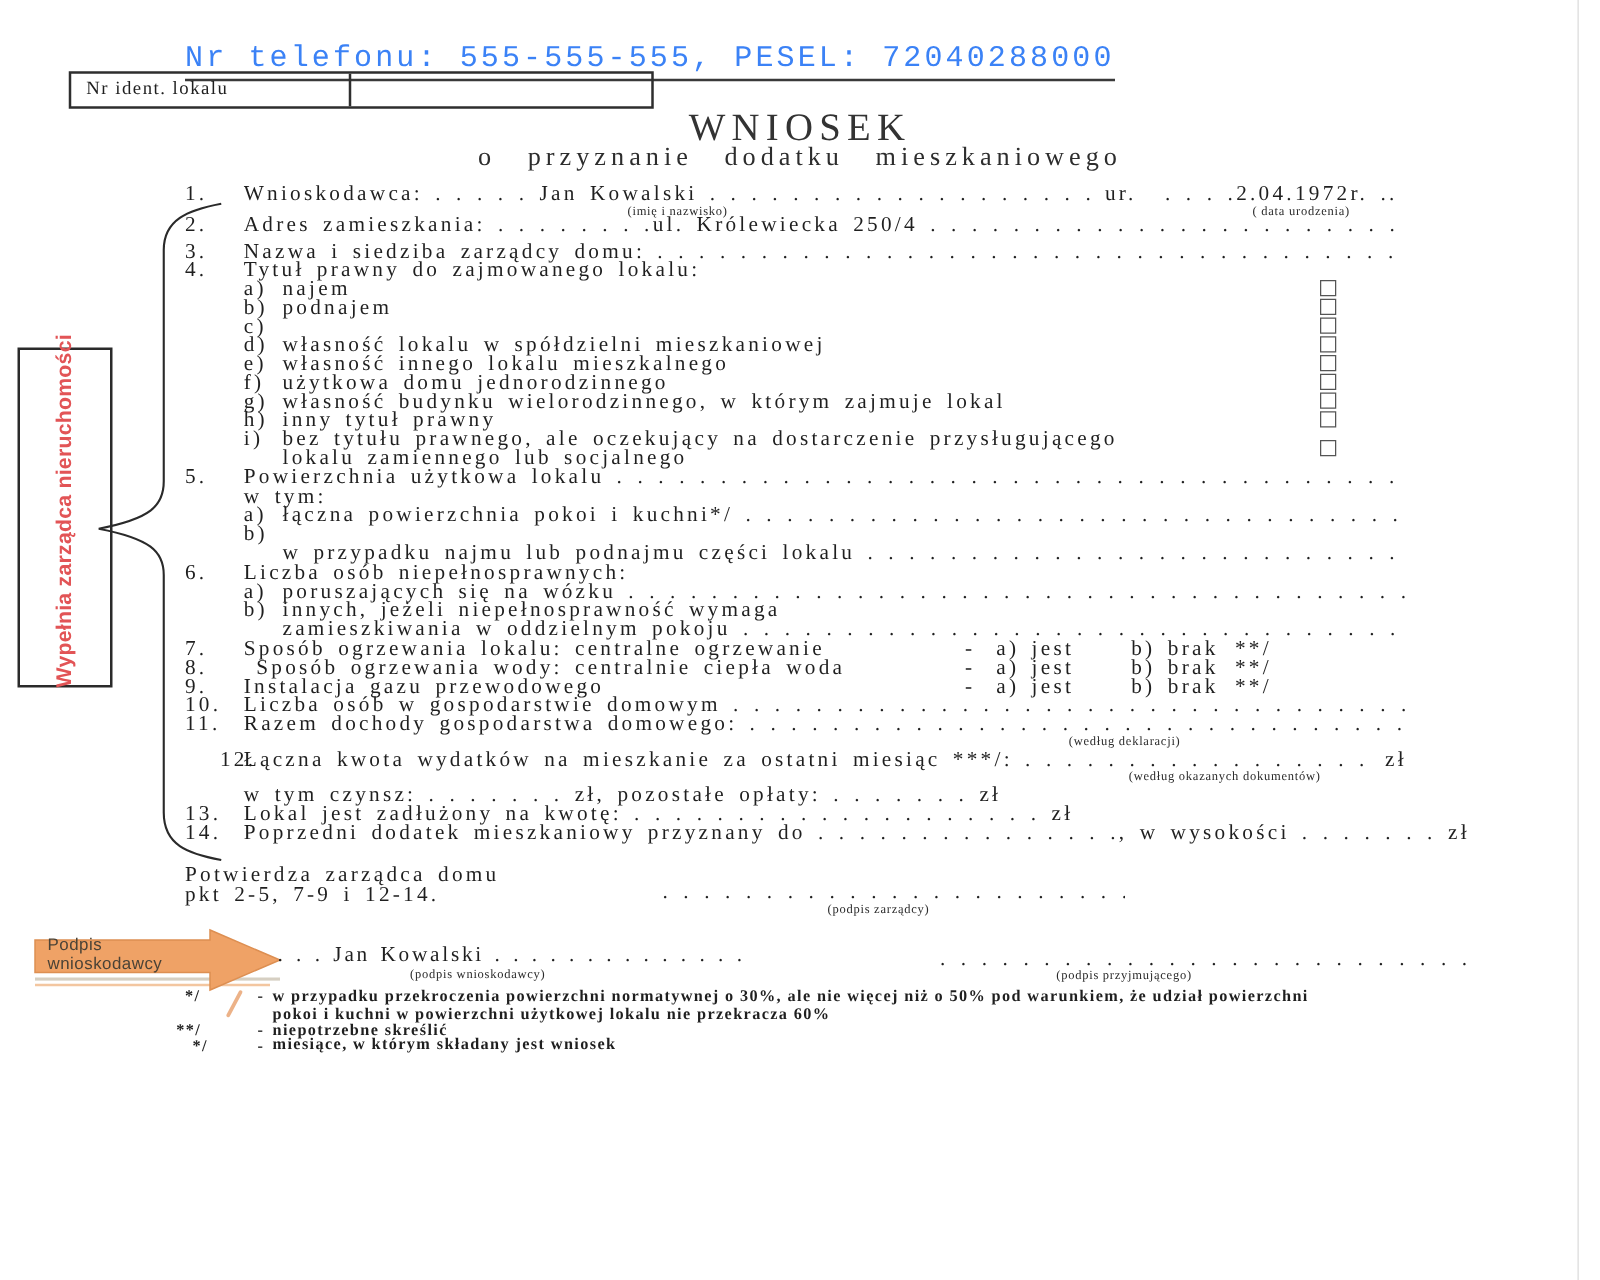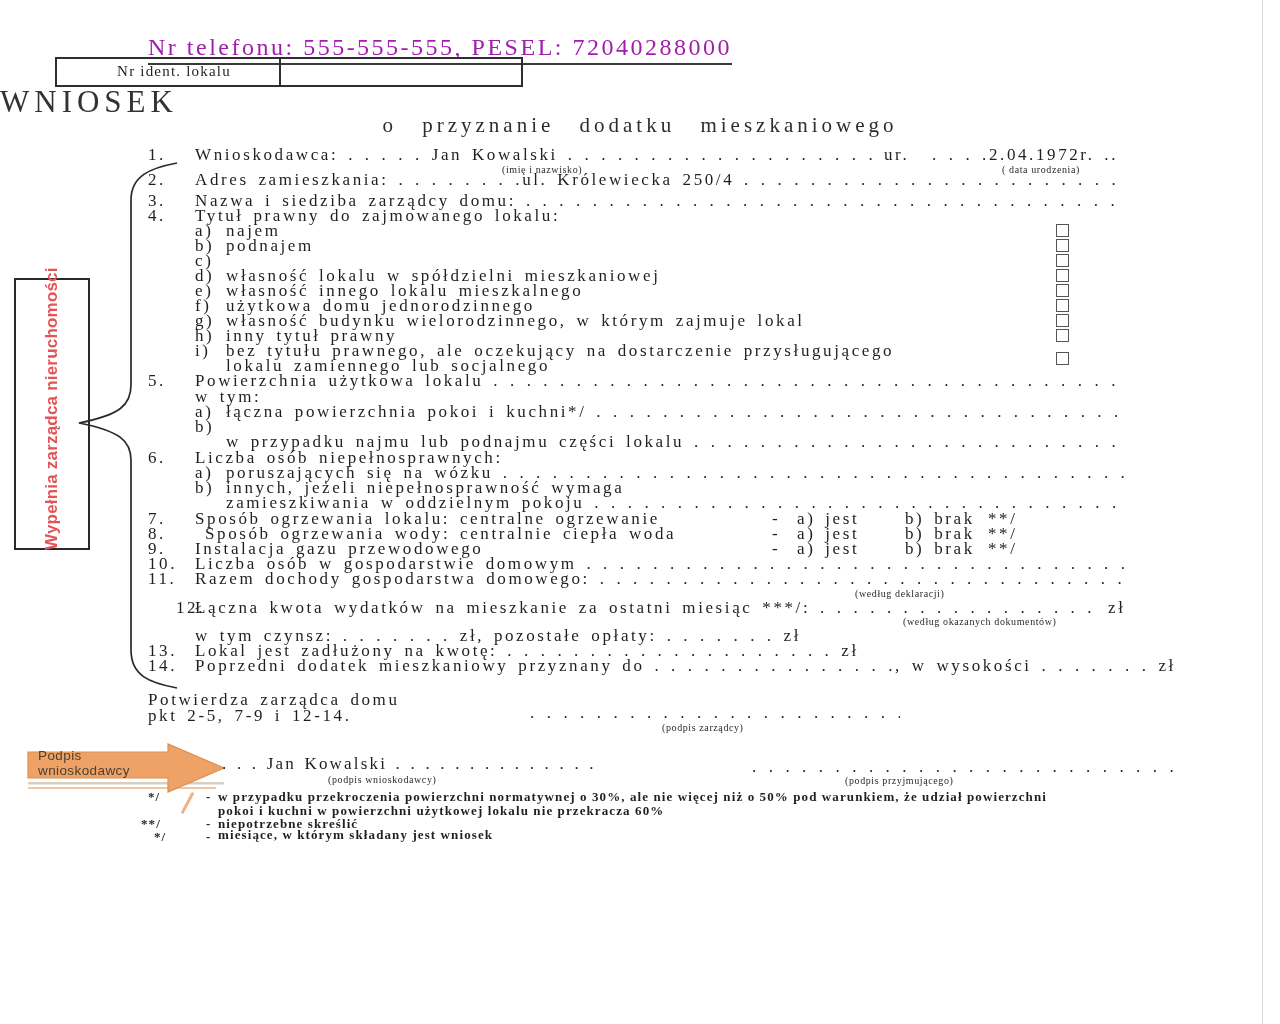--- a/index.html
+++ b/index.html
@@ -7,25 +7,25 @@
     position:relative; width:1280px; height:1024px; background:#ffffff;
     font-family:"Liberation Serif", serif; color:#1f1f1f; overflow:hidden;
   }
   .abs { position:absolute; white-space:nowrap; line-height:1.15; }
   
   .t  { font-size:17px; letter-spacing:2.6px; word-spacing:3px; }
   .clip { overflow:hidden; height:21px; }
   .cap { font-size:10px; letter-spacing:0.6px; color:#2a2a2a; }
   .fn { font-size:13px; font-weight:bold; letter-spacing:1.1px; }
   .cb { position:absolute; width:11px; height:11px; border:1.4px solid #555; background:#fff; }
-  .hdr { font-family:Liberation Serif, serif; font-size:24px; letter-spacing:2.5px;
-         color:#a21caf; border-bottom:2px solid #3a3a3a; padding-bottom:1px; }
+  .hdr { font-family:Liberation Mono, monospace; font-size:24px; letter-spacing:2.5px;
+         color:#3b82f6; border-bottom:2px solid #3a3a3a; padding-bottom:1px; }
   .title { font-size:31px; letter-spacing:5px; color:#333; }
   .subtitle { font-size:21px; letter-spacing:4px; word-spacing:16px; color:#2d2d2d; }
-  .identbox { position:absolute; left:55px; top:57px; width:464px; height:26px; border:2px solid #2e2e2e; display:flex;text-align:center; }
+  .identbox { position:absolute; left:55px; top:57px; width:464px; height:26px; border:2px solid #2e2e2e; display:flex; }
   .identbox .cell1 { width:210px; border-right:2px solid #2e2e2e; font-size:15px; letter-spacing:1.2px; padding:4px 0 0 12px; }
   .identbox .cell2 { flex:1; }
   .redbox { position:absolute; left:14px; top:278px; width:72px; height:268px; border:2px solid #2a2a2a; }
   .rednote { position:absolute; left:-99px; top:125px; width:270px; text-align:center;
              transform:rotate(-90deg); font-family:"Liberation Sans", sans-serif;
              font-weight:bold; font-size:17px; letter-spacing:0.2px; white-space:nowrap; }
   .arrowtxt { font-family:"Liberation Sans", sans-serif; font-size:13.5px; color:#4a4236; letter-spacing:0.4px; }
   .sig { font-size:17px; letter-spacing:2.2px; word-spacing:2px; }
   .edgeline { position:absolute; left:1262px; top:0; width:1px; height:1024px; background:#dcdcdc; }
   .penmark { position:absolute; left:186px; top:791px; width:3px; height:24px; background:#e9a473; transform:rotate(28deg); border-radius:2px; opacity:0.85; }
@@ -35,21 +35,21 @@
 
 <div class="page">
 
   <span class="abs hdr" style="left:148px; top:34px;">Nr telefonu: 555-555-555, PESEL: 72040288000</span>
 
   <div class="identbox">
     <div class="cell1">Nr  ident. lokalu</div>
     <div class="cell2"></div>
   </div>
 
-  <div class="abs title" style="left:0; top:84px; width:1280px; ">WNIOSEK</div>
+  <div class="abs title" style="left:0; top:84px; width:1280px; text-align:center;">WNIOSEK</div>
   <div class="abs subtitle" style="left:0; top:113px; width:1280px; text-align:center;">o  przyznanie  dodatku  mieszkaniowego</div>
 
   <div class="redbox">
     <div class="rednote" style="color:#e25456;">Wypełnia zarządca nieruchomości</div>
   </div>
 
   <svg class="abs" style="left:70px; top:155px;" width="115" height="545" viewBox="0 0 115 545">
     <path d="M 107 8 C 80 13, 61 21, 61 45 L 61 230 C 61 250, 50 260, 9 268 C 50 276, 61 286, 61 305 L 61 495 C 61 521, 80 528, 107 533" fill="none" stroke="#2a2a2a" stroke-width="1.7"></path>
   </svg>
 

